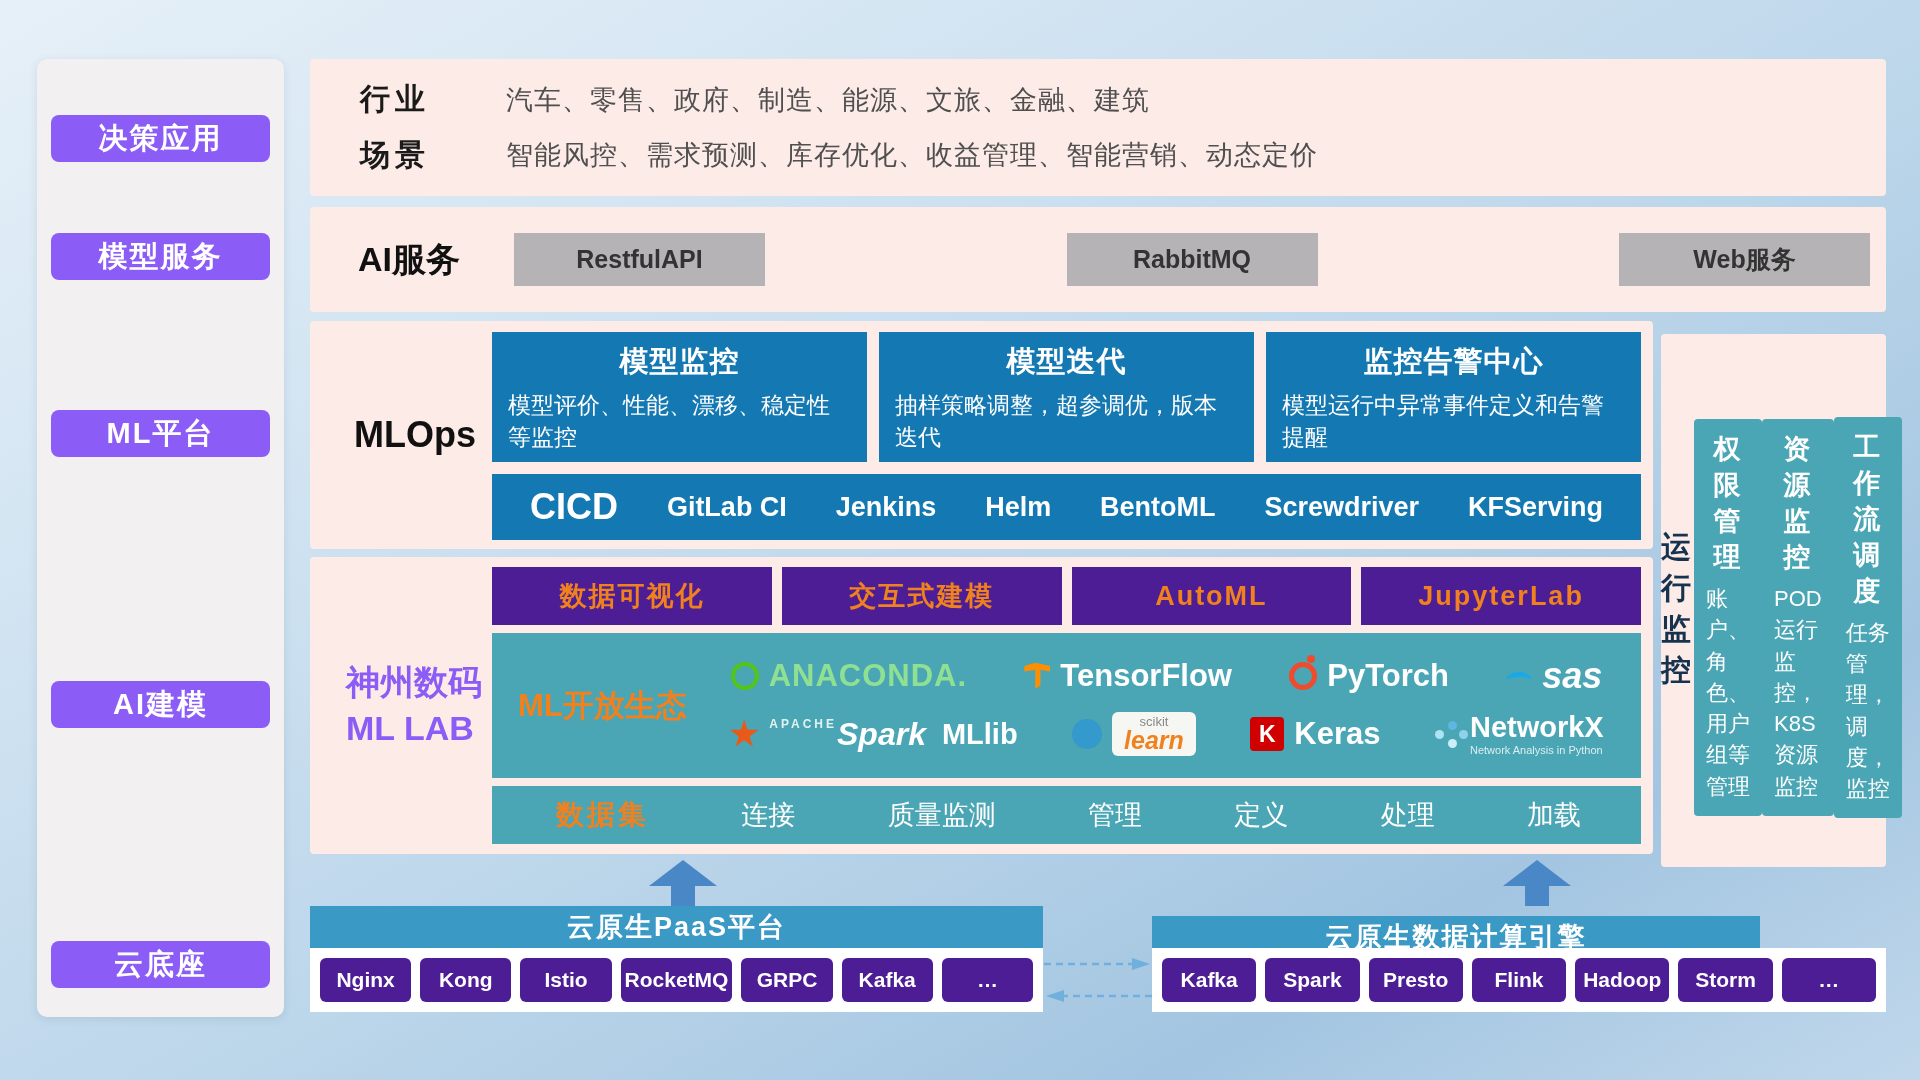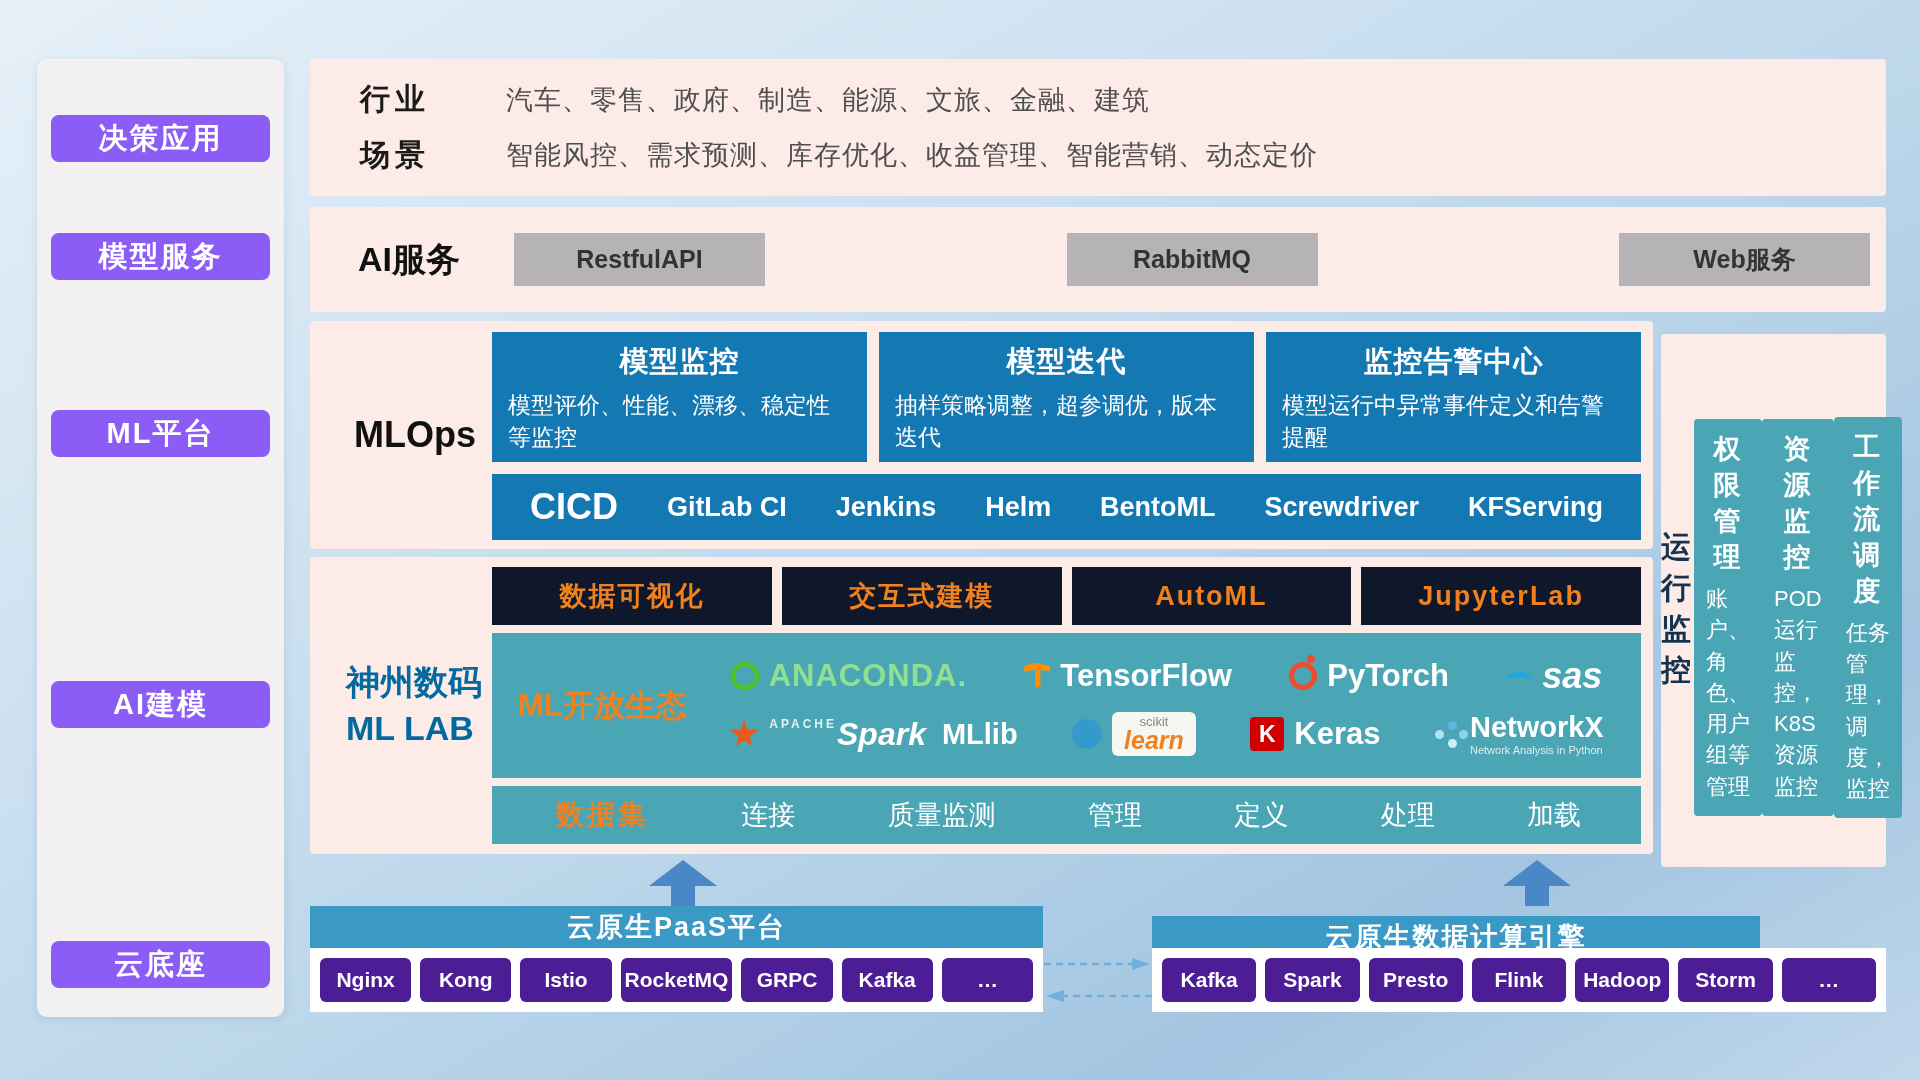--- a/index.html
+++ b/index.html
@@ -34,24 +34,24 @@
   .mlops-cards{position:absolute;left:182px;top:11px;right:12px;display:flex;gap:12px;}
   .mlops-card{flex:1;background:#1478b2;height:130px;box-sizing:border-box;padding:10px 16px;color:#fff;}
   .card-title{text-align:center;font-size:29px;font-weight:bold;margin-bottom:7px;letter-spacing:1px;}
   .card-desc{font-size:23px;line-height:1.4;}
   .cicd-bar{position:absolute;left:182px;right:12px;top:153px;height:66px;background:#1478b2;display:flex;align-items:center;justify-content:space-between;padding:0 38px;box-sizing:border-box;color:#fff;}
   .cicd-label{font-size:36px;font-weight:bold;}
   .cicd-item{font-size:27px;font-weight:bold;}
 
   
   .panel-mllab{left:310px;top:557px;width:1343px;height:297px;}
-  .mllab-label{position:absolute;left:36px;top:0;height:100%;display:flex;flex-direction:column;justify-content:center;font-size:34px;font-weight:bold;color:#0369a1;line-height:1.35;}
+  .mllab-label{position:absolute;left:36px;top:0;height:100%;display:flex;flex-direction:column;justify-content:center;font-size:34px;font-weight:bold;color:#8b5cf6;line-height:1.35;}
   .mllab-content{position:absolute;left:182px;top:10px;right:12px;bottom:10px;display:flex;flex-direction:column;gap:8px;}
   .tool-row{display:flex;gap:10px;height:58px;flex:none;}
-  .tool-box{flex:1;background:#0f172a;display:flex;align-items:center;justify-content:center;color:#f0811e;font-size:27px;font-weight:bold;letter-spacing:2px;}
+  .tool-box{flex:1;background:#4c1d95;display:flex;align-items:center;justify-content:center;color:#f0811e;font-size:27px;font-weight:bold;letter-spacing:2px;}
   .eco-box{flex:1;background:#4aa6b4;display:flex;align-items:stretch;}
   .eco-label{width:200px;flex:none;display:flex;align-items:center;padding-left:26px;box-sizing:border-box;color:#f0811e;font-size:31px;font-weight:bold;}
   .eco-logos{flex:1;display:flex;flex-direction:column;justify-content:space-evenly;padding:6px 10px;}
   .eco-row{display:flex;align-items:center;justify-content:space-around;}
   .logo{display:flex;align-items:center;gap:10px;color:#fff;font-size:31px;font-weight:bold;}
   .ic-ring{width:20px;height:20px;border:4px solid #52c41a;border-radius:50%;flex:none;}
   .logo-anaconda .logo-text{color:#8fe092;letter-spacing:1px;}
   .ic-tf{width:26px;height:26px;background:#ff8f00;flex:none;
     clip-path:polygon(42% 0,100% 13%,100% 34%,62% 27%,62% 88%,42% 100%,42% 27%,0 34%,0 13%);}
   .ic-flame{width:18px;height:18px;border:5px solid #ee4c2c;border-radius:50%;position:relative;flex:none;}

